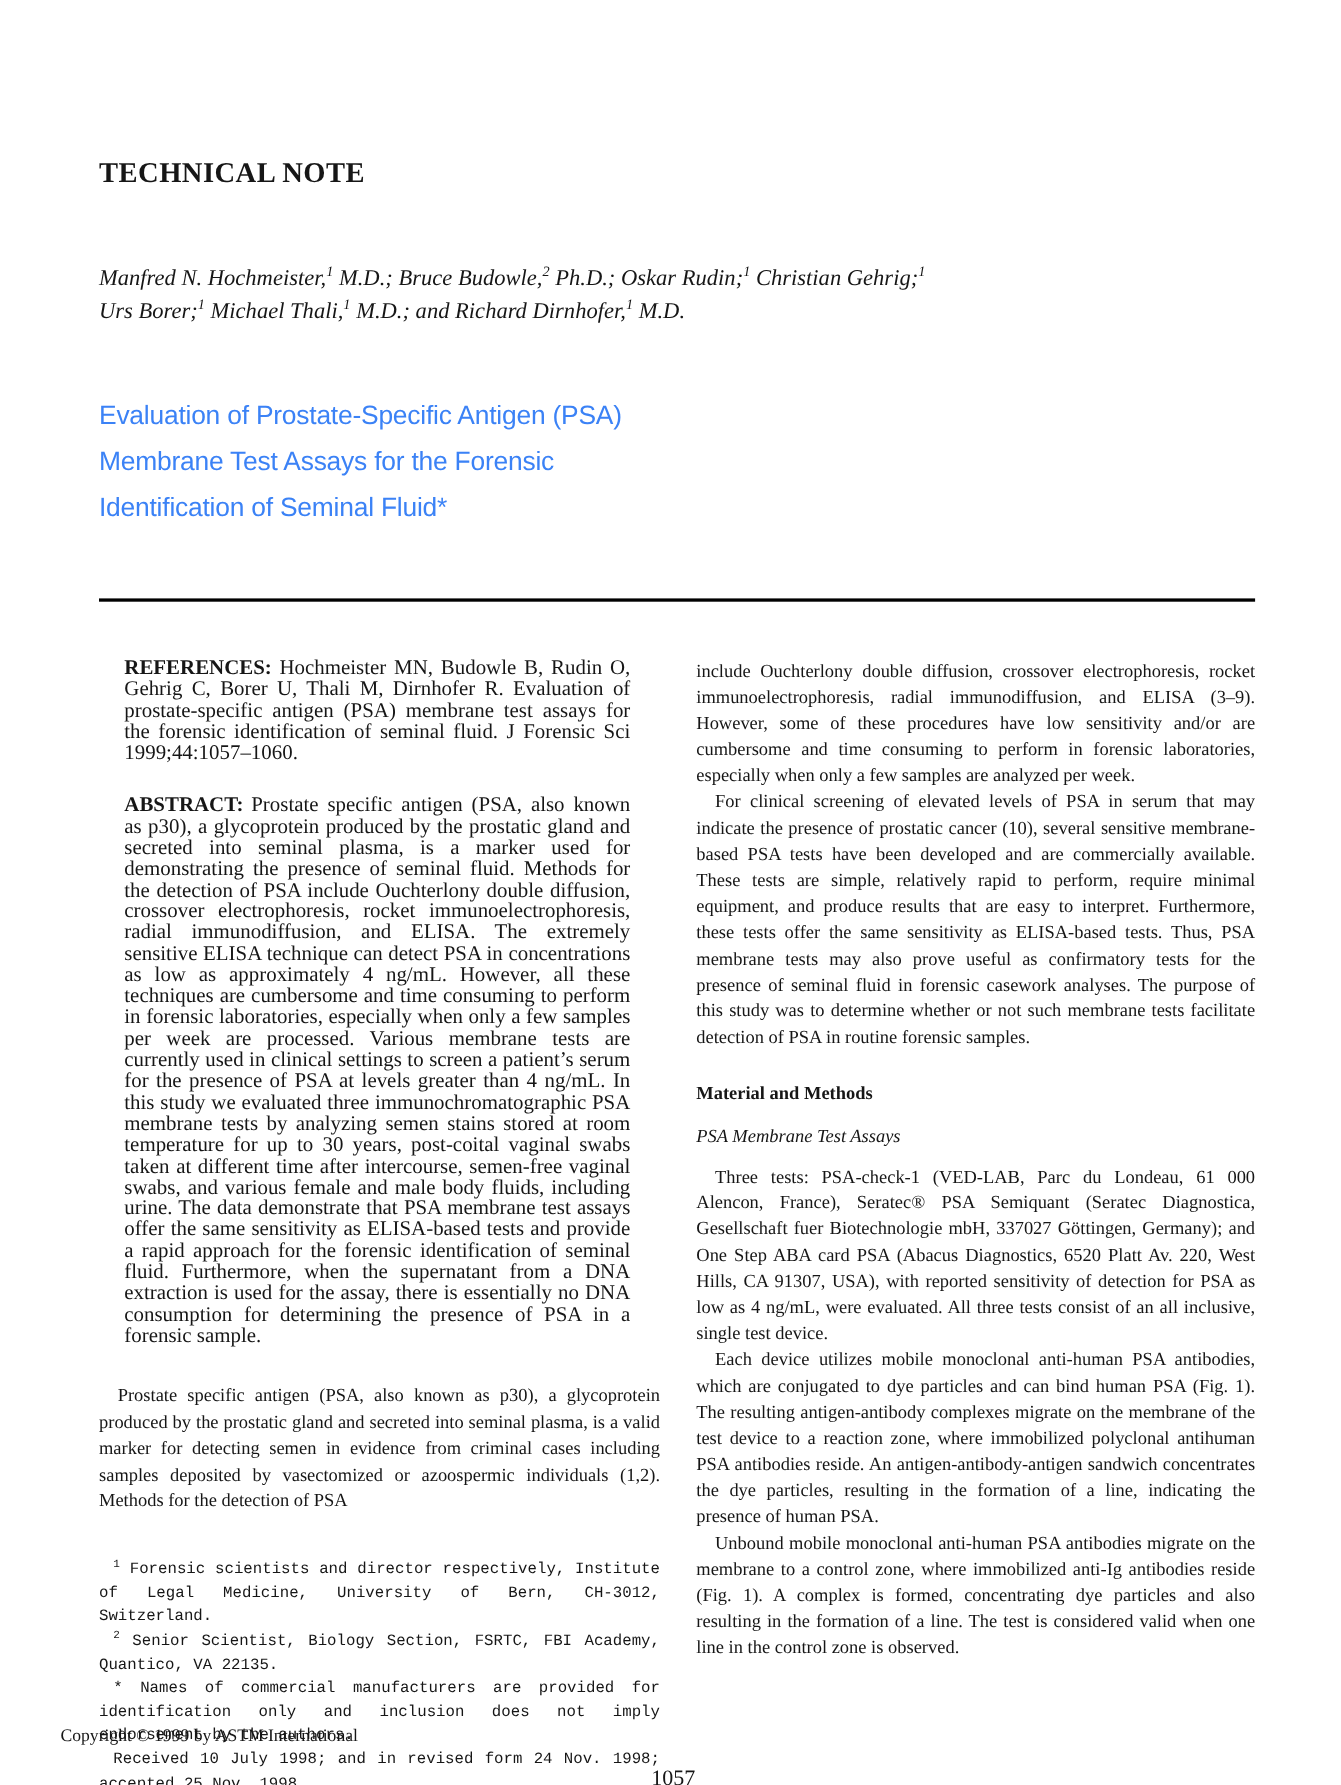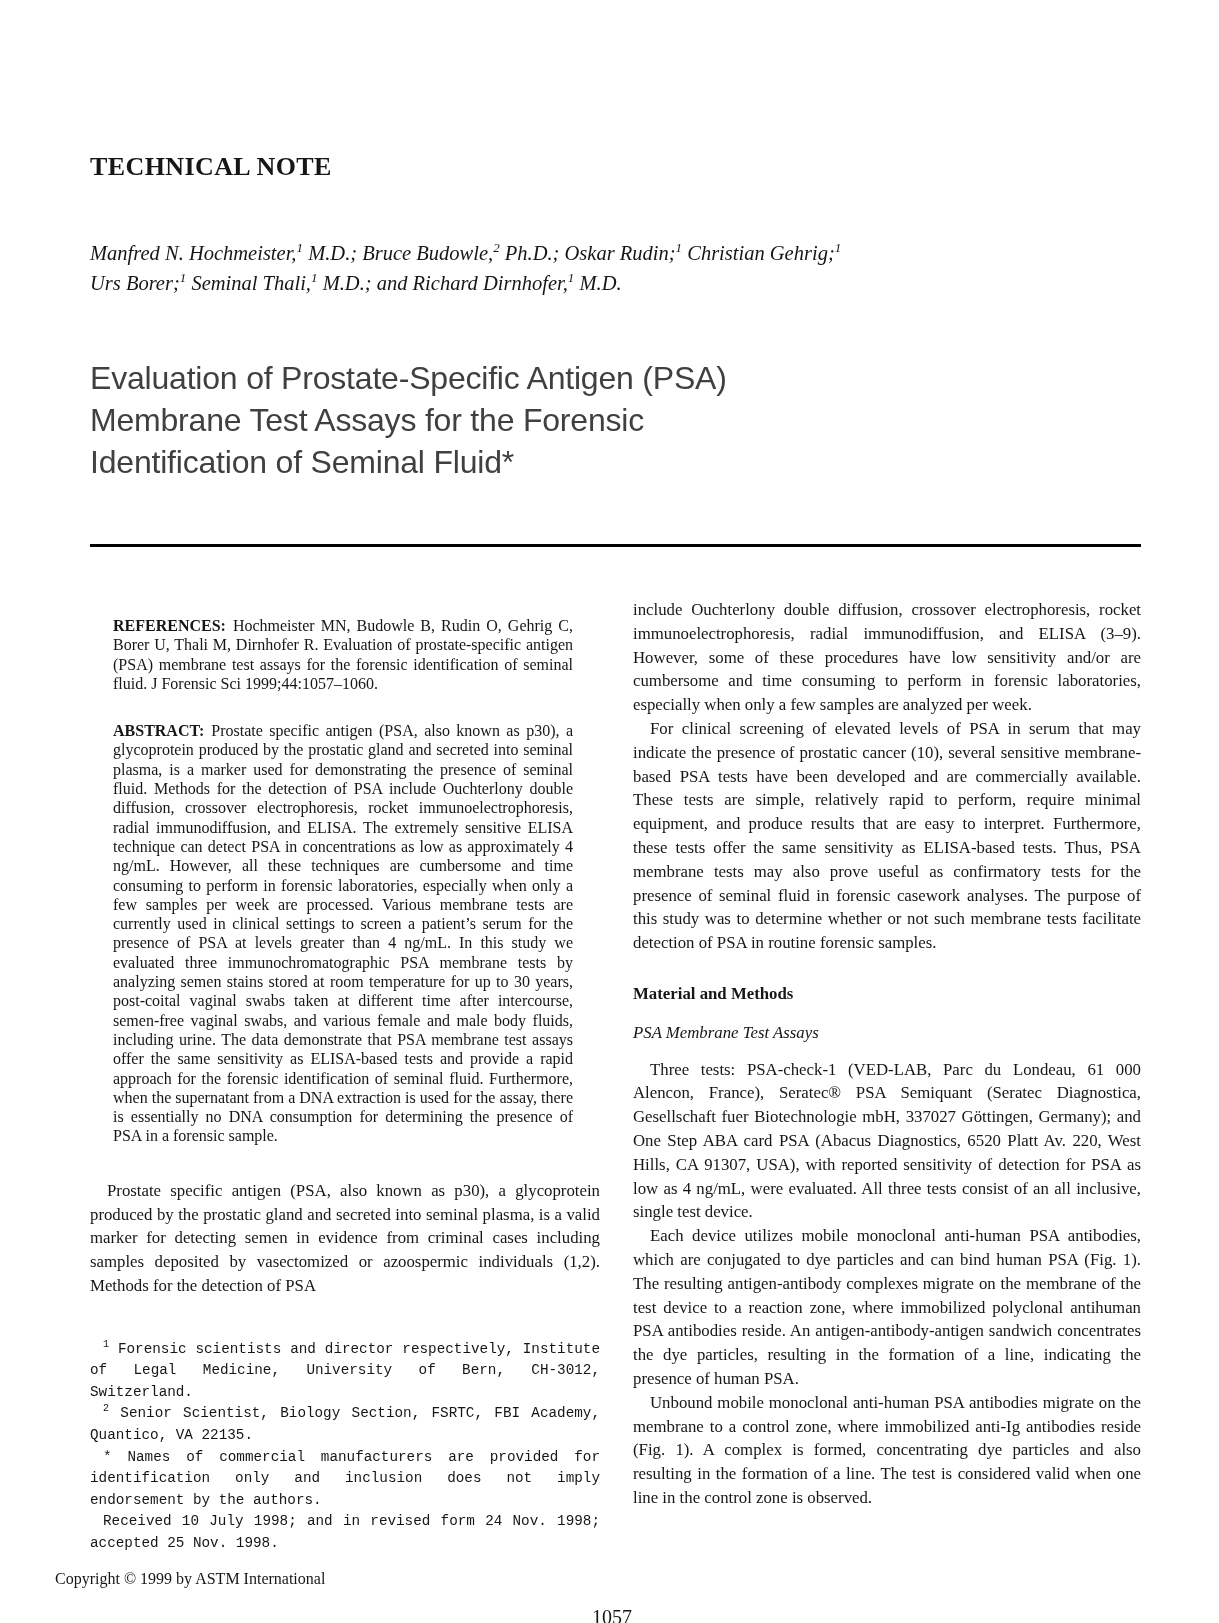--- a/index.html
+++ b/index.html
@@ -6,44 +6,44 @@
   .page{
     position:relative;
     width:1219px;height:1623px;
     background:#ffffff;
     color:#161616;
     font-family:"Liberation Serif","DejaVu Serif",serif;
     overflow:hidden;
     margin:0 auto;
   }
   .kicker{
-    position:absolute;left:90px;top:152px;
+    position:absolute;left:90px;top:142px;
     font-size:26px;font-weight:bold;letter-spacing:0.4px;
   }
   .authors{
     position:absolute;left:90px;top:238px;width:1000px;
     font-style:italic;font-size:20.5px;line-height:30px;
   }
   .authors sup{font-size:13px;font-style:italic;line-height:0;}
   .title{
     position:absolute;left:90px;top:341px;width:900px;
     font-family:"Liberation Sans","DejaVu Sans",sans-serif;
-    font-size:32px;line-height:42px;font-weight:normal;
-    color:#404040;letter-spacing:-0.2px;margin-top:16px;
+    font-size:24px;line-height:42px;font-weight:normal;
+    color:#3b82f6;letter-spacing:-0.2px;margin-top:16px;
   }
   .rule{
     position:absolute;left:90px;top:544px;width:1051px;height:3px;
     background:#000;
   }
   .col{position:absolute;top:598px;text-align:justify;hyphens:auto;}
   .col-left{left:90px;width:510px;}
   .col-right{left:633px;width:508px;}
   .front-inset{
-    margin:18px 27px 0 23px;
-    font-size:16px;line-height:19.3px;
+    margin:0 27px 0 23px;
+    font-size:19px;line-height:19.3px;
   }
   .front-para{margin:0;}
   .front-para + .front-para{margin-top:28px;}
   .run-in{font-weight:bold;margin-right:7px;}
   .bodytext{font-size:16.8px;line-height:23.8px;}
   .para{margin:0;font-family:Liberation Serif, serif;}
   .indent{text-indent:17px;}
   .intro-para{margin-top:33px;}
   .footnotes{
     margin-top:41px;
@@ -73,21 +73,21 @@
 </style>
 </head>
 <body>
 
 <div class="page">
 
   <div class="kicker">TECHNICAL NOTE</div>
 
   <div class="authors">
     <div><span>Manfred N. Hochmeister,</span><sup>1</sup><span> M.D.; Bruce Budowle,</span><sup>2</sup><span> Ph.D.; Oskar Rudin;</span><sup>1</sup><span> Christian Gehrig;</span><sup>1</sup></div>
-    <div><span>Urs Borer;</span><sup>1</sup><span> Seminal Thali,</span><sup>1</sup><span> M.D.; and Richard Dirnhofer,</span><sup>1</sup><span> M.D.</span></div>
+    <div><span>Urs Borer;</span><sup>1</sup><span> Michael Thali,</span><sup>1</sup><span> M.D.; and Richard Dirnhofer,</span><sup>1</sup><span> M.D.</span></div>
   </div>
 
   <h1 class="title">
     <div>Evaluation of Prostate-Specific Antigen (PSA)</div>
     <div>Membrane Test Assays for the Forensic</div>
     <div>Identification of Seminal Fluid*</div>
   </h1>
 
   <div class="rule"></div>
 

